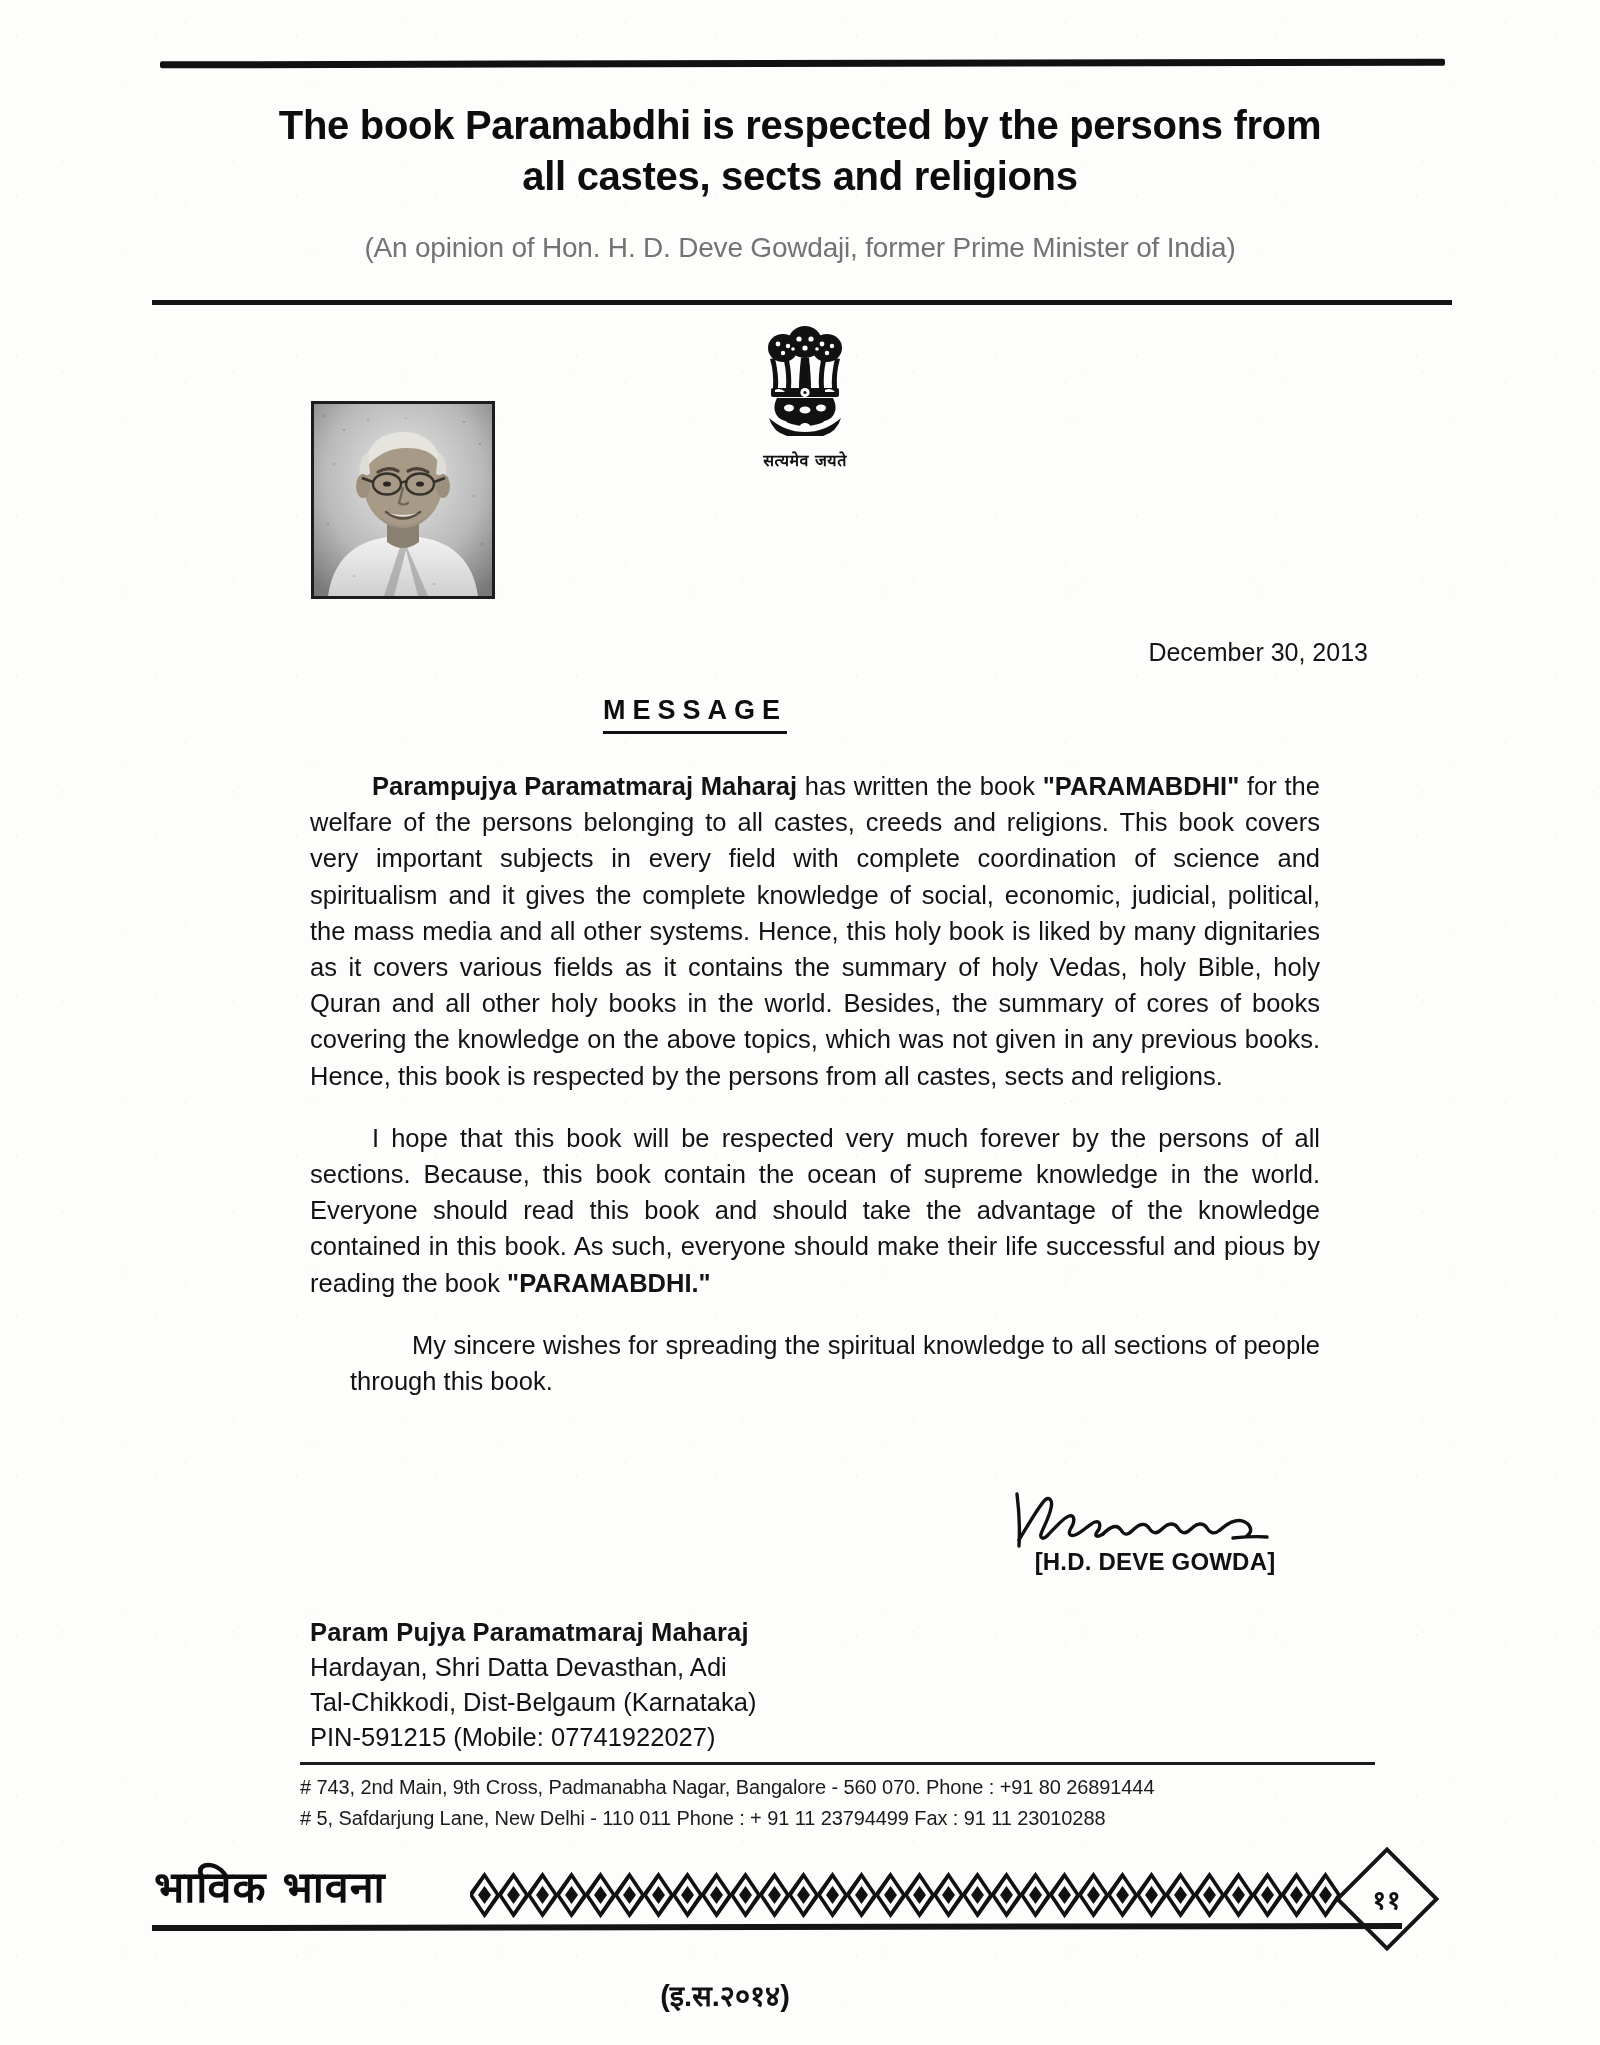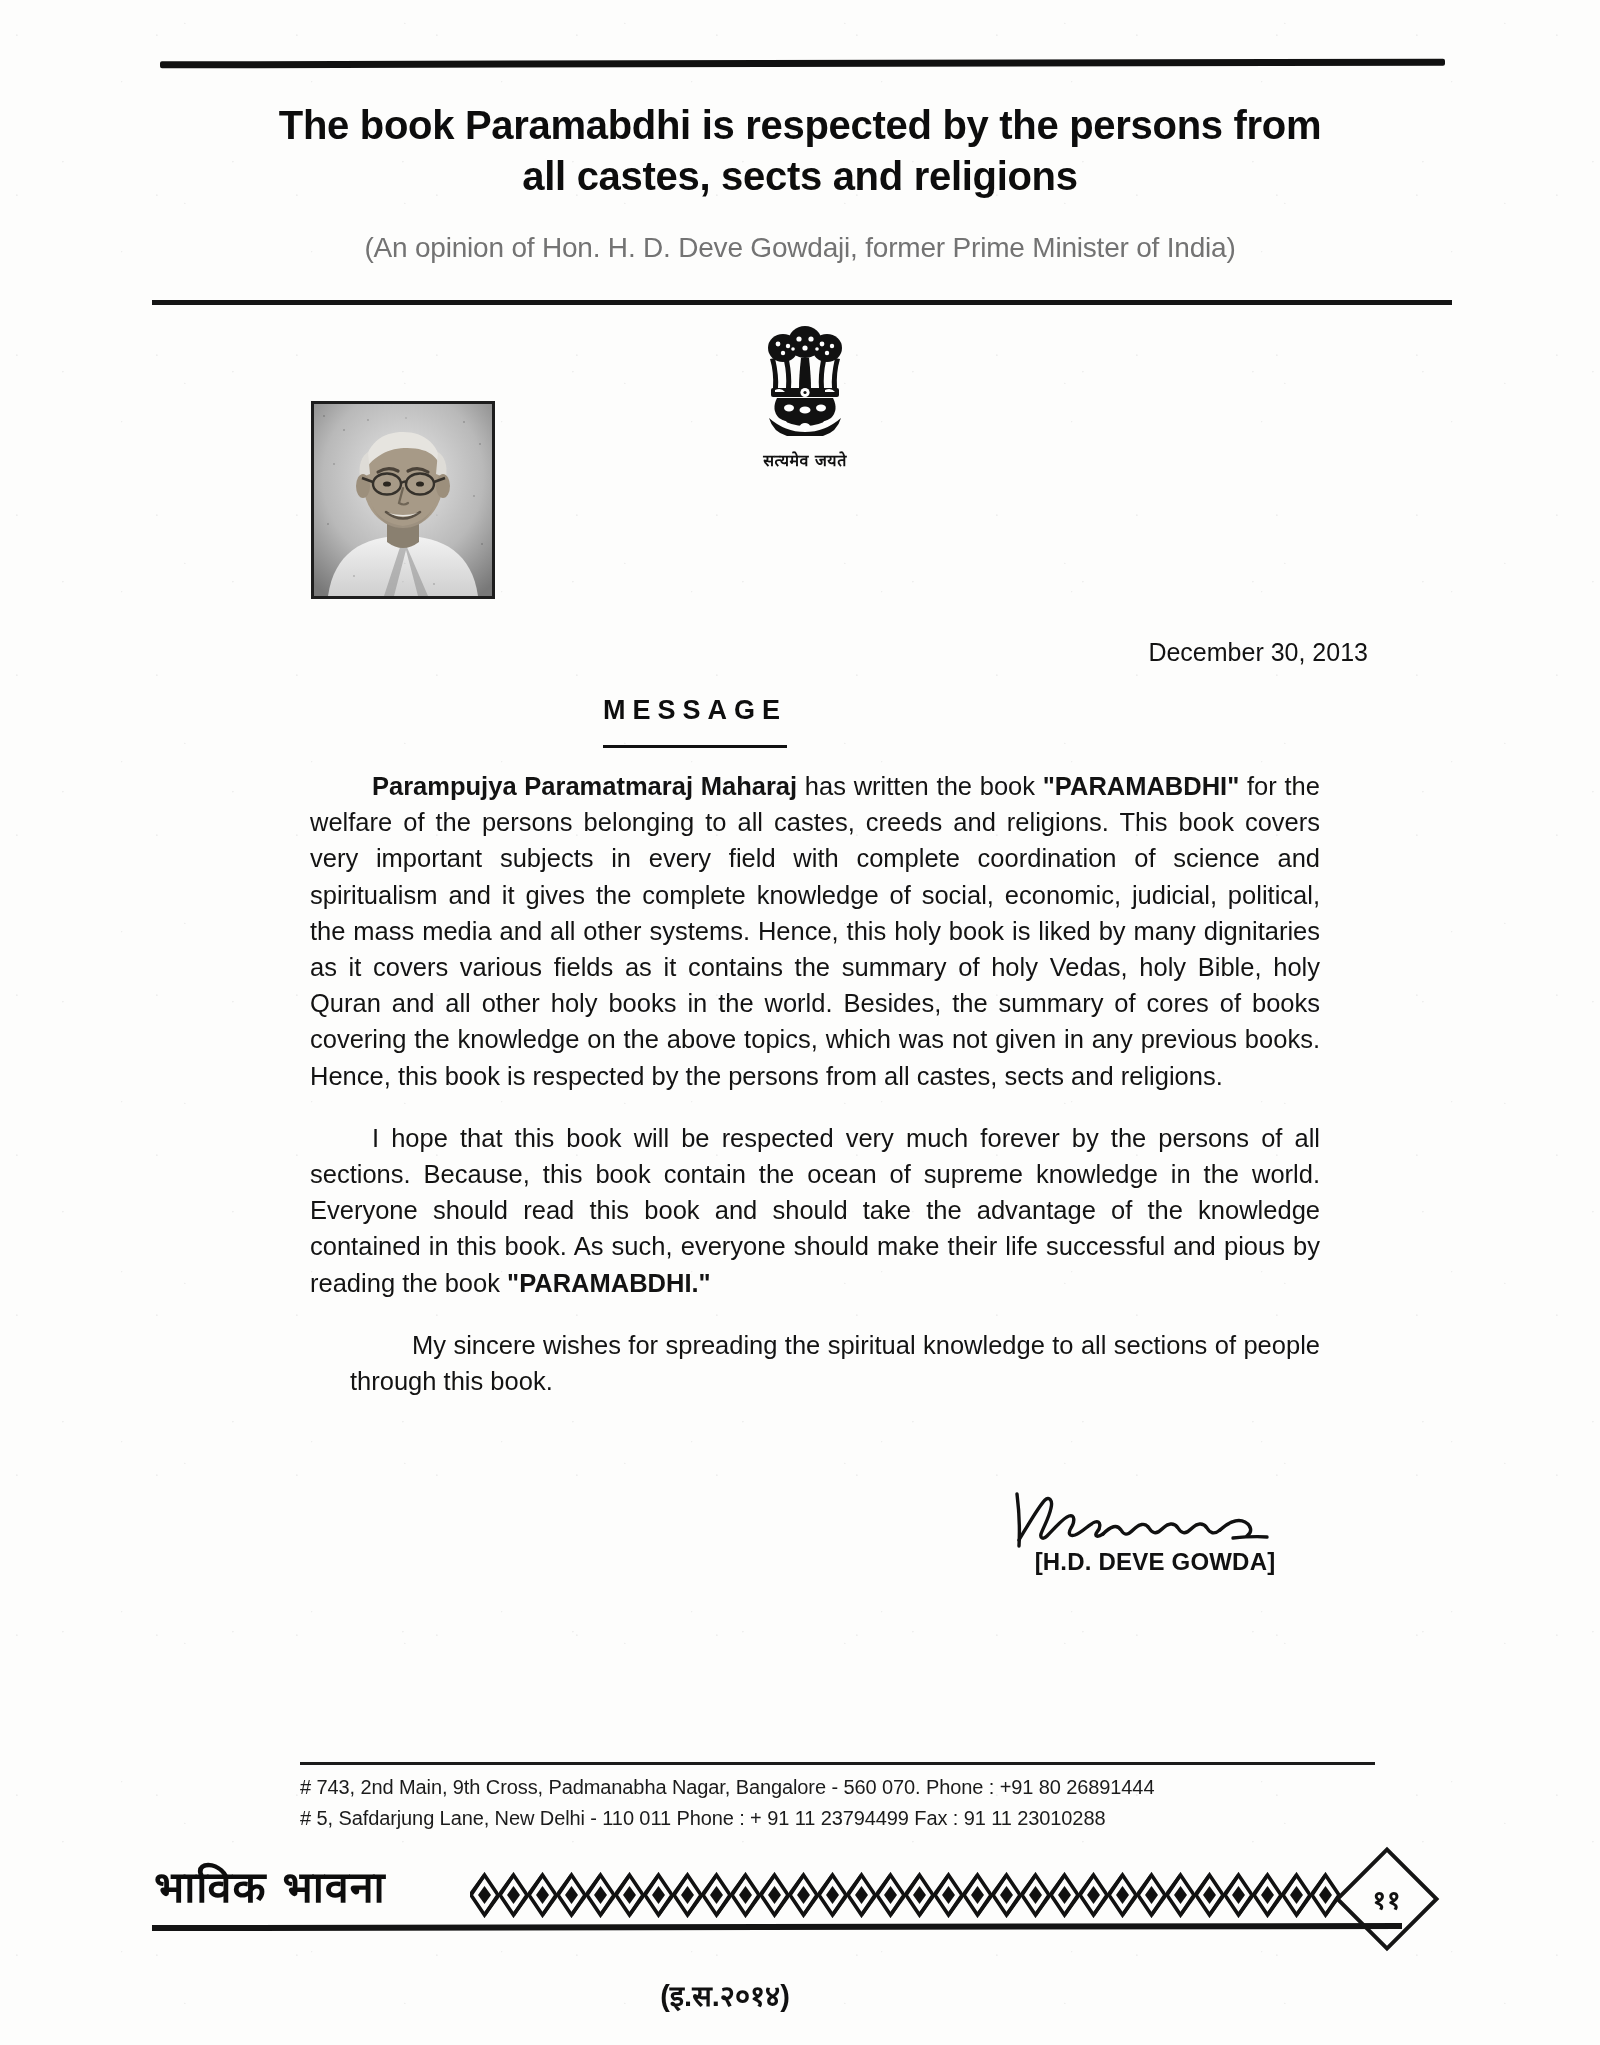--- a/index.html
+++ b/index.html
@@ -143,21 +143,21 @@
     top: 695px;
     width: 1090px;
     text-align: center;
     font-size: 27px;
     font-weight: bold;
     letter-spacing: 7px;
     color: #0e0e0e;
   }
   .message-head span {
     border-bottom: 3px solid #111;
-    padding-bottom: 20px;
+    padding-bottom: 6px;
   }
 
   
   .body-text {
     position: absolute;
     left: 310px;
     top: 768px;
     width: 1010px;
     font-size: 25.5px;
     line-height: 1.42;
@@ -467,20 +467,26 @@
         <path d="M12 4 C14 20 15 38 14 56"></path>
         <path d="M14 50 C26 30 34 16 40 10 C44 6 48 10 46 18 C44 28 38 38 36 44 C35 48 38 50 42 46 C50 38 58 28 64 26 C70 24 70 32 66 38 C63 43 64 47 70 45 C78 42 84 34 90 32 C96 30 96 38 92 42 C89 46 92 48 98 44"></path>
         <path d="M98 44 C106 36 112 34 116 40 C119 45 122 46 128 40 C134 34 140 32 144 38 C147 43 151 45 157 39 C163 33 169 32 173 38 C176 43 180 45 186 39 C192 33 198 32 202 38 C205 43 209 45 215 40"></path>
         <path d="M215 40 C224 32 232 28 240 32 C246 35 248 42 242 46"></path>
         <path d="M228 48 C238 47 250 46 262 47"></path>
       </g>
     </svg>
     <div class="sign-name">[H.D. DEVE GOWDA]</div>
   </div>
 
+  <div class="recipient">
+    <div class="r-name">Param Pujya Paramatmaraj Maharaj</div>
+    <div>Hardayan, Shri  Datta  Devasthan, Adi</div>
+    <div>Tal-Chikkodi, Dist-Belgaum (Karnataka)</div>
+    <div>PIN-591215 (Mobile: 07741922027)</div>
+  </div>
 
   <div class="rule-footer"></div>
 
   <div class="footer-contact">
     <div># 743, 2nd Main, 9th Cross, Padmanabha Nagar, Bangalore - 560 070.  Phone : +91 80 26891444</div>
     <div># 5,  Safdarjung  Lane, New Delhi -  110  011  Phone :  + 91 11 23794499  Fax :  91 11 23010288</div>
   </div>
 
   <div class="banner">
     <div class="banner-title">भाविक भावना</div>

